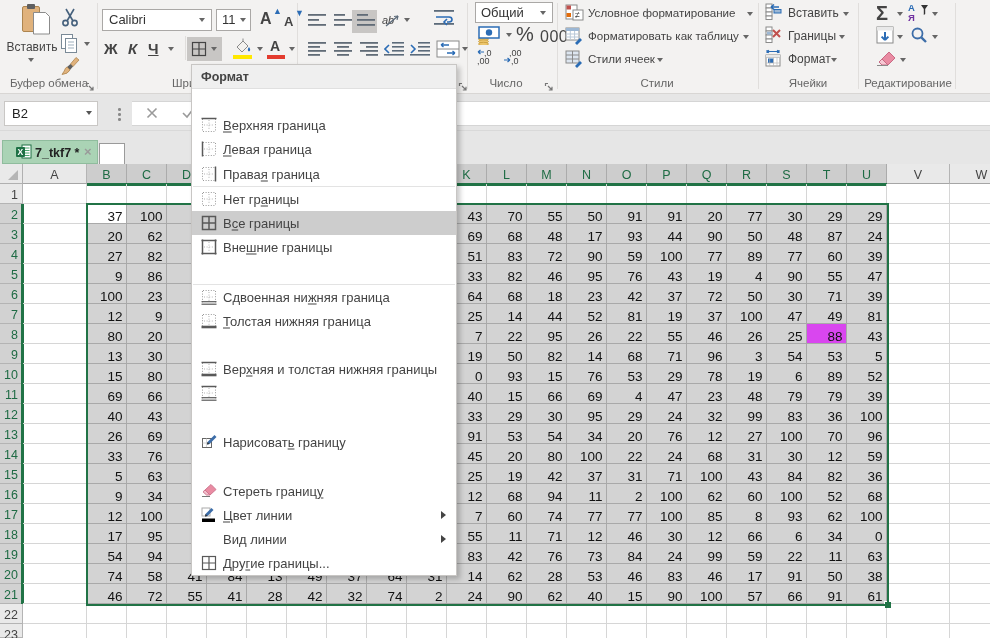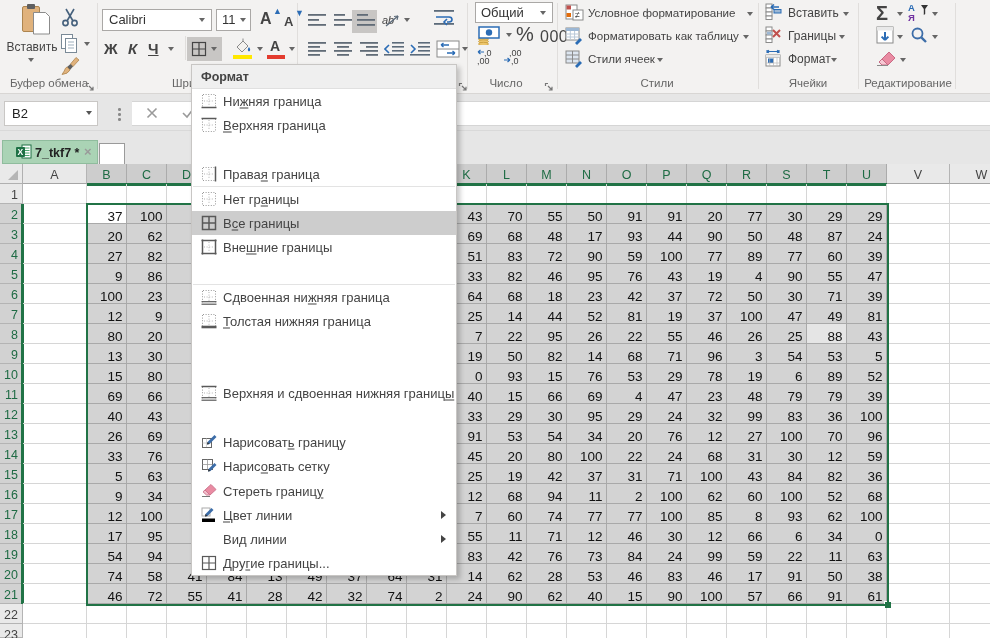--- a/index.html
+++ b/index.html
@@ -632,21 +632,21 @@
 <div style="position:absolute;left:407px;top:324px;width:40px;height:20px;background:#d3d3d3;border-right:1px solid #a9a9a9;border-bottom:1px solid #a9a9a9;font-size:13.5px;text-align:right;padding-right:3.5px;line-height:25px;color:#111">8</div>
 <div style="position:absolute;left:447px;top:324px;width:40px;height:20px;background:#d3d3d3;border-right:1px solid #a9a9a9;border-bottom:1px solid #a9a9a9;font-size:13.5px;text-align:right;padding-right:3.5px;line-height:25px;color:#111">7</div>
 <div style="position:absolute;left:487px;top:324px;width:40px;height:20px;background:#d3d3d3;border-right:1px solid #a9a9a9;border-bottom:1px solid #a9a9a9;font-size:13.5px;text-align:right;padding-right:3.5px;line-height:25px;color:#111">22</div>
 <div style="position:absolute;left:527px;top:324px;width:40px;height:20px;background:#d3d3d3;border-right:1px solid #a9a9a9;border-bottom:1px solid #a9a9a9;font-size:13.5px;text-align:right;padding-right:3.5px;line-height:25px;color:#111">95</div>
 <div style="position:absolute;left:567px;top:324px;width:40px;height:20px;background:#d3d3d3;border-right:1px solid #a9a9a9;border-bottom:1px solid #a9a9a9;font-size:13.5px;text-align:right;padding-right:3.5px;line-height:25px;color:#111">26</div>
 <div style="position:absolute;left:607px;top:324px;width:40px;height:20px;background:#d3d3d3;border-right:1px solid #a9a9a9;border-bottom:1px solid #a9a9a9;font-size:13.5px;text-align:right;padding-right:3.5px;line-height:25px;color:#111">22</div>
 <div style="position:absolute;left:647px;top:324px;width:40px;height:20px;background:#d3d3d3;border-right:1px solid #a9a9a9;border-bottom:1px solid #a9a9a9;font-size:13.5px;text-align:right;padding-right:3.5px;line-height:25px;color:#111">55</div>
 <div style="position:absolute;left:687px;top:324px;width:40px;height:20px;background:#d3d3d3;border-right:1px solid #a9a9a9;border-bottom:1px solid #a9a9a9;font-size:13.5px;text-align:right;padding-right:3.5px;line-height:25px;color:#111">46</div>
 <div style="position:absolute;left:727px;top:324px;width:40px;height:20px;background:#d3d3d3;border-right:1px solid #a9a9a9;border-bottom:1px solid #a9a9a9;font-size:13.5px;text-align:right;padding-right:3.5px;line-height:25px;color:#111">26</div>
 <div style="position:absolute;left:767px;top:324px;width:40px;height:20px;background:#d3d3d3;border-right:1px solid #a9a9a9;border-bottom:1px solid #a9a9a9;font-size:13.5px;text-align:right;padding-right:3.5px;line-height:25px;color:#111">25</div>
-<div style="position:absolute;left:807px;top:324px;width:40px;height:20px;background:#e5e5e5;border-right:1px solid #a9a9a9;border-bottom:1px solid #a9a9a9;font-size:13.5px;text-align:right;padding-right:3.5px;line-height:25px;color:#111">88</div>
+<div style="position:absolute;left:807px;top:324px;width:40px;height:20px;background:#d946ef;border-right:1px solid #a9a9a9;border-bottom:1px solid #a9a9a9;font-size:13.5px;text-align:right;padding-right:3.5px;line-height:25px;color:#111">88</div>
 <div style="position:absolute;left:847px;top:324px;width:40px;height:20px;background:#d3d3d3;border-right:1px solid #a9a9a9;border-bottom:1px solid #a9a9a9;font-size:13.5px;text-align:right;padding-right:3.5px;line-height:25px;color:#111">43</div>
 <div style="position:absolute;left:87px;top:344px;width:40px;height:20px;background:#d3d3d3;border-right:1px solid #a9a9a9;border-bottom:1px solid #a9a9a9;font-size:13.5px;text-align:right;padding-right:3.5px;line-height:25px;color:#111">13</div>
 <div style="position:absolute;left:127px;top:344px;width:40px;height:20px;background:#d3d3d3;border-right:1px solid #a9a9a9;border-bottom:1px solid #a9a9a9;font-size:13.5px;text-align:right;padding-right:3.5px;line-height:25px;color:#111">30</div>
 <div style="position:absolute;left:167px;top:344px;width:40px;height:20px;background:#d3d3d3;border-right:1px solid #a9a9a9;border-bottom:1px solid #a9a9a9;font-size:13.5px;text-align:right;padding-right:3.5px;line-height:25px;color:#111">8</div>
 <div style="position:absolute;left:207px;top:344px;width:40px;height:20px;background:#d3d3d3;border-right:1px solid #a9a9a9;border-bottom:1px solid #a9a9a9;font-size:13.5px;text-align:right;padding-right:3.5px;line-height:25px;color:#111">8</div>
 <div style="position:absolute;left:247px;top:344px;width:40px;height:20px;background:#d3d3d3;border-right:1px solid #a9a9a9;border-bottom:1px solid #a9a9a9;font-size:13.5px;text-align:right;padding-right:3.5px;line-height:25px;color:#111">8</div>
 <div style="position:absolute;left:287px;top:344px;width:40px;height:20px;background:#d3d3d3;border-right:1px solid #a9a9a9;border-bottom:1px solid #a9a9a9;font-size:13.5px;text-align:right;padding-right:3.5px;line-height:25px;color:#111">8</div>
 <div style="position:absolute;left:327px;top:344px;width:40px;height:20px;background:#d3d3d3;border-right:1px solid #a9a9a9;border-bottom:1px solid #a9a9a9;font-size:13.5px;text-align:right;padding-right:3.5px;line-height:25px;color:#111">8</div>
 <div style="position:absolute;left:367px;top:344px;width:40px;height:20px;background:#d3d3d3;border-right:1px solid #a9a9a9;border-bottom:1px solid #a9a9a9;font-size:13.5px;text-align:right;padding-right:3.5px;line-height:25px;color:#111">8</div>
 <div style="position:absolute;left:407px;top:344px;width:40px;height:20px;background:#d3d3d3;border-right:1px solid #a9a9a9;border-bottom:1px solid #a9a9a9;font-size:13.5px;text-align:right;padding-right:3.5px;line-height:25px;color:#111">8</div>
@@ -901,39 +901,39 @@
 <div style="position:absolute;left:767px;top:584px;width:40px;height:20px;background:#d3d3d3;border-right:1px solid #a9a9a9;border-bottom:1px solid #a9a9a9;font-size:13.5px;text-align:right;padding-right:3.5px;line-height:25px;color:#111">66</div>
 <div style="position:absolute;left:807px;top:584px;width:40px;height:20px;background:#d3d3d3;border-right:1px solid #a9a9a9;border-bottom:1px solid #a9a9a9;font-size:13.5px;text-align:right;padding-right:3.5px;line-height:25px;color:#111">91</div>
 <div style="position:absolute;left:847px;top:584px;width:40px;height:20px;background:#d3d3d3;border-right:1px solid #a9a9a9;border-bottom:1px solid #a9a9a9;font-size:13.5px;text-align:right;padding-right:3.5px;line-height:25px;color:#111">61</div>
 <div style="position:absolute;left:85.5px;top:202.5px;width:803px;height:403px;border:2.5px solid #217346;background:transparent"></div>
 <div style="position:absolute;left:883.5px;top:600.5px;width:3px;height:3px;background:#fff"></div>
 <div style="position:absolute;left:884.5px;top:601.5px;width:6px;height:6px;background:#217346"></div>
 <div class="abs" style="left:191px;top:64px;width:266px;height:512px;background:#fff;border:1px solid #c8c6c4;box-shadow:3px 3px 5px rgba(0,0,0,0.22)">
 <div class="mhdr" style="top:0.0px;height:24.0px">
         <span>Формат</span>
       </div>
-<div class="mi" style="top:24.0px;">
-        <svg width="16" height="16" viewBox="0 0 16 16">
-          <path d="M2 1.5 H14" stroke="#999" stroke-width="1" stroke-dasharray="1 1.6"></path>
-          <path d="M14.5 2 V14" stroke="#999" stroke-width="1" stroke-dasharray="1 1.6"></path>
-          <path d="M1.5 2 V14" stroke="#999" stroke-width="1" stroke-dasharray="1 1.6"></path>
-          <path d="M8 3 V13 M3 8 H13" stroke="#b3b3b3" stroke-width="1" stroke-dasharray="1 1.6" fill="none"></path>
-          <path d="M0.5 14.5 H15.5" stroke="#595959" stroke-width="1.5"></path>
-        </svg>
-        <span class="txt">Ни<u>ж</u>няя граница</span>
-      </div>
 <div class="mi" style="top:48.2px;">
         <svg width="16" height="16" viewBox="0 0 16 16">
           <path d="M14.5 2 V14" stroke="#999" stroke-width="1" stroke-dasharray="1 1.6"></path>
           <path d="M2 14.5 H14" stroke="#999" stroke-width="1" stroke-dasharray="1 1.6"></path>
           <path d="M1.5 2 V14" stroke="#999" stroke-width="1" stroke-dasharray="1 1.6"></path>
           <path d="M8 3 V13 M3 8 H13" stroke="#b3b3b3" stroke-width="1" stroke-dasharray="1 1.6" fill="none"></path>
           <path d="M0.5 1.5 H15.5" stroke="#595959" stroke-width="1.5"></path>
         </svg>
         <span class="txt"><u>В</u>ерхняя граница</span>
+      </div>
+<div class="mi" style="top:72.4px;">
+        <svg width="16" height="16" viewBox="0 0 16 16">
+          <path d="M2 1.5 H14" stroke="#999" stroke-width="1" stroke-dasharray="1 1.6"></path>
+          <path d="M14.5 2 V14" stroke="#999" stroke-width="1" stroke-dasharray="1 1.6"></path>
+          <path d="M2 14.5 H14" stroke="#999" stroke-width="1" stroke-dasharray="1 1.6"></path>
+          <path d="M8 3 V13 M3 8 H13" stroke="#b3b3b3" stroke-width="1" stroke-dasharray="1 1.6" fill="none"></path>
+          <path d="M1.5 0.5 V15.5" stroke="#595959" stroke-width="1.5"></path>
+        </svg>
+        <span class="txt"><u>Л</u>евая граница</span>
       </div>
 <div class="mi" style="top:96.6px;">
         <svg width="16" height="16" viewBox="0 0 16 16">
           <path d="M2 1.5 H14" stroke="#999" stroke-width="1" stroke-dasharray="1 1.6"></path>
           <path d="M2 14.5 H14" stroke="#999" stroke-width="1" stroke-dasharray="1 1.6"></path>
           <path d="M1.5 2 V14" stroke="#999" stroke-width="1" stroke-dasharray="1 1.6"></path>
           <path d="M8 3 V13 M3 8 H13" stroke="#b3b3b3" stroke-width="1" stroke-dasharray="1 1.6" fill="none"></path>
           <path d="M14.5 0.5 V15.5" stroke="#595959" stroke-width="1.5"></path>
         </svg>
         <span class="txt">Права<u>я</u> граница</span>
@@ -981,49 +981,49 @@
 <div class="mi" style="top:243.8px;">
         <svg width="16" height="16" viewBox="0 0 16 16">
           <path d="M2 1.5 H14" stroke="#999" stroke-width="1" stroke-dasharray="1 1.6"></path>
           <path d="M14.5 2 V14" stroke="#999" stroke-width="1" stroke-dasharray="1 1.6"></path>
           <path d="M1.5 2 V14" stroke="#999" stroke-width="1" stroke-dasharray="1 1.6"></path>
           <path d="M8 3 V13 M3 8 H13" stroke="#b3b3b3" stroke-width="1" stroke-dasharray="1 1.6" fill="none"></path>
           <path d="M0.5 14 H15.5" stroke="#595959" stroke-width="2.6"></path>
         </svg>
         <span class="txt"><u>Т</u>олстая нижняя граница</span>
       </div>
+<div class="mi" style="top:292.2px;">
+        <svg width="16" height="16" viewBox="0 0 16 16">
+          <path d="M14.5 2 V14" stroke="#999" stroke-width="1" stroke-dasharray="1 1.6"></path>
+          <path d="M1.5 2 V14" stroke="#999" stroke-width="1" stroke-dasharray="1 1.6"></path>
+          <path d="M8 3 V13 M3 8 H13" stroke="#b3b3b3" stroke-width="1" stroke-dasharray="1 1.6" fill="none"></path>
+          <path d="M0.5 1.5 H15.5" stroke="#595959" stroke-width="1.5"></path>
+          <path d="M0.5 14 H15.5" stroke="#595959" stroke-width="2.6"></path>
+        </svg>
+        <span class="txt">Вер<u>х</u>няя и толстая нижняя границы</span>
+      </div>
 <div class="mi" style="top:316.4px;">
         <svg width="16" height="16" viewBox="0 0 16 16">
           <path d="M14.5 2 V14" stroke="#999" stroke-width="1" stroke-dasharray="1 1.6"></path>
           <path d="M1.5 2 V14" stroke="#999" stroke-width="1" stroke-dasharray="1 1.6"></path>
           <path d="M8 3 V13 M3 8 H13" stroke="#b3b3b3" stroke-width="1" stroke-dasharray="1 1.6" fill="none"></path>
           <path d="M0.5 1.5 H15.5" stroke="#595959" stroke-width="1.5"></path>
           <path d="M0.5 12.7 H15.5" stroke="#595959" stroke-width="1.2"></path>
           <path d="M0.5 15.2 H15.5" stroke="#595959" stroke-width="1.2"></path>
         </svg>
-        <span class="txt">Верхняя и сдвоенная нижняя границ<u>ы</u></span>
       </div>
 <div class="mi" style="top:365.1px;">
         <svg width="16" height="16" viewBox="0 0 16 16">
           <rect x="1.5" y="4.5" width="9" height="9" fill="#fff" stroke="#666"></rect>
           <path d="M5.5 4.5 V13 M1.5 9 H10" stroke="#ccc" stroke-width=".8"></path>
           <path d="M13.5 1 L15.5 3 L8.5 10 L6 10.5 L6.5 8 Z" fill="#3c6da8"></path>
           <path d="M6 10.5 L6.5 8 L8.5 10 Z" fill="#333"></path>
         </svg>
         <span class="txt">Нарисоват<u>ь</u> границу</span>
       </div>
-<div class="mi" style="top:389.3px;">
-        <svg width="16" height="16" viewBox="0 0 16 16">
-          <rect x="1.5" y="1.5" width="10" height="10" fill="#fff" stroke="#666"></rect>
-          <path d="M6.5 1.5 V11.5 M1.5 6.5 H11.5" stroke="#999" stroke-width=".8"></path>
-          <path d="M13.5 5 L15.5 7 L9.5 13 L7 13.5 L7.5 11 Z" fill="#3c6da8"></path>
-          <path d="M7 13.5 L7.5 11 L9.5 13 Z" fill="#333"></path>
-        </svg>
-        <span class="txt">Нарис<u>о</u>вать сетку</span>
-      </div>
 <div class="mi" style="top:413.5px;">
         <svg width="16" height="16" viewBox="0 0 16 16">
           <path d="M4 7 L10 1.5 L15 6.5 L9 12 Z" fill="#e98ba2" stroke="#cf7891"></path>
           <path d="M4 7 L9 12 L5.5 12 L2 8.8 Z" fill="#f3bfcc" stroke="#cf7891"></path>
           <path d="M1 13.5 H9" stroke="#777"></path>
         </svg>
         <span class="txt">Стереть границ<u>у</u></span>
       </div>
 <div class="mi" style="top:437.7px;">
         <svg width="16" height="16" viewBox="0 0 16 16">

